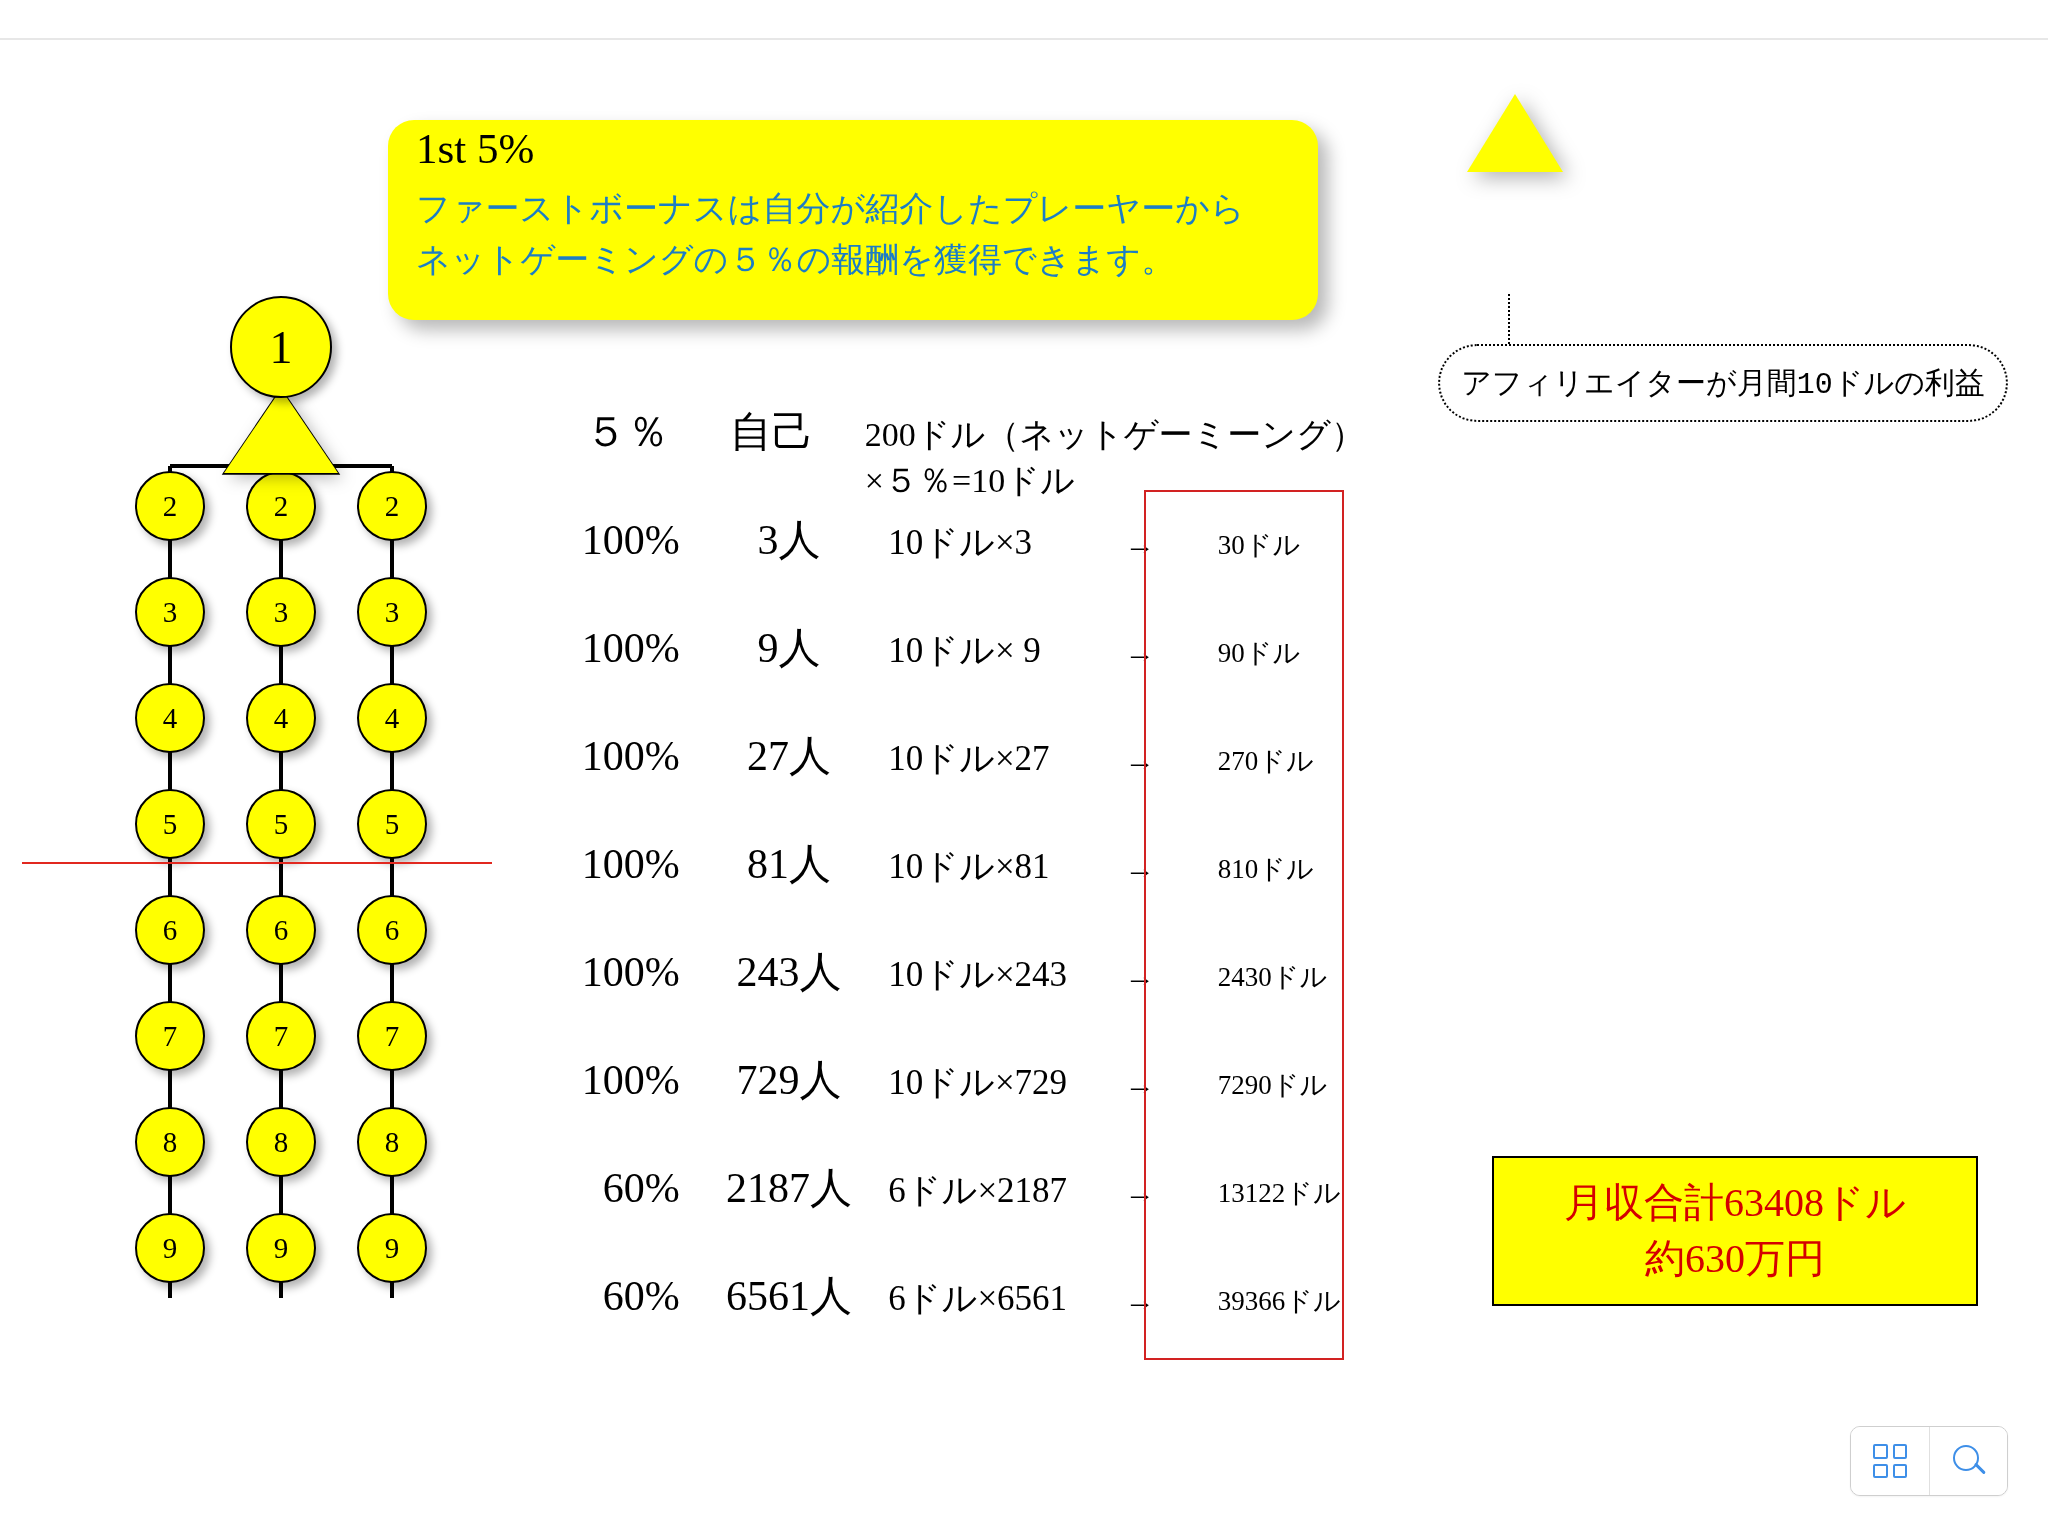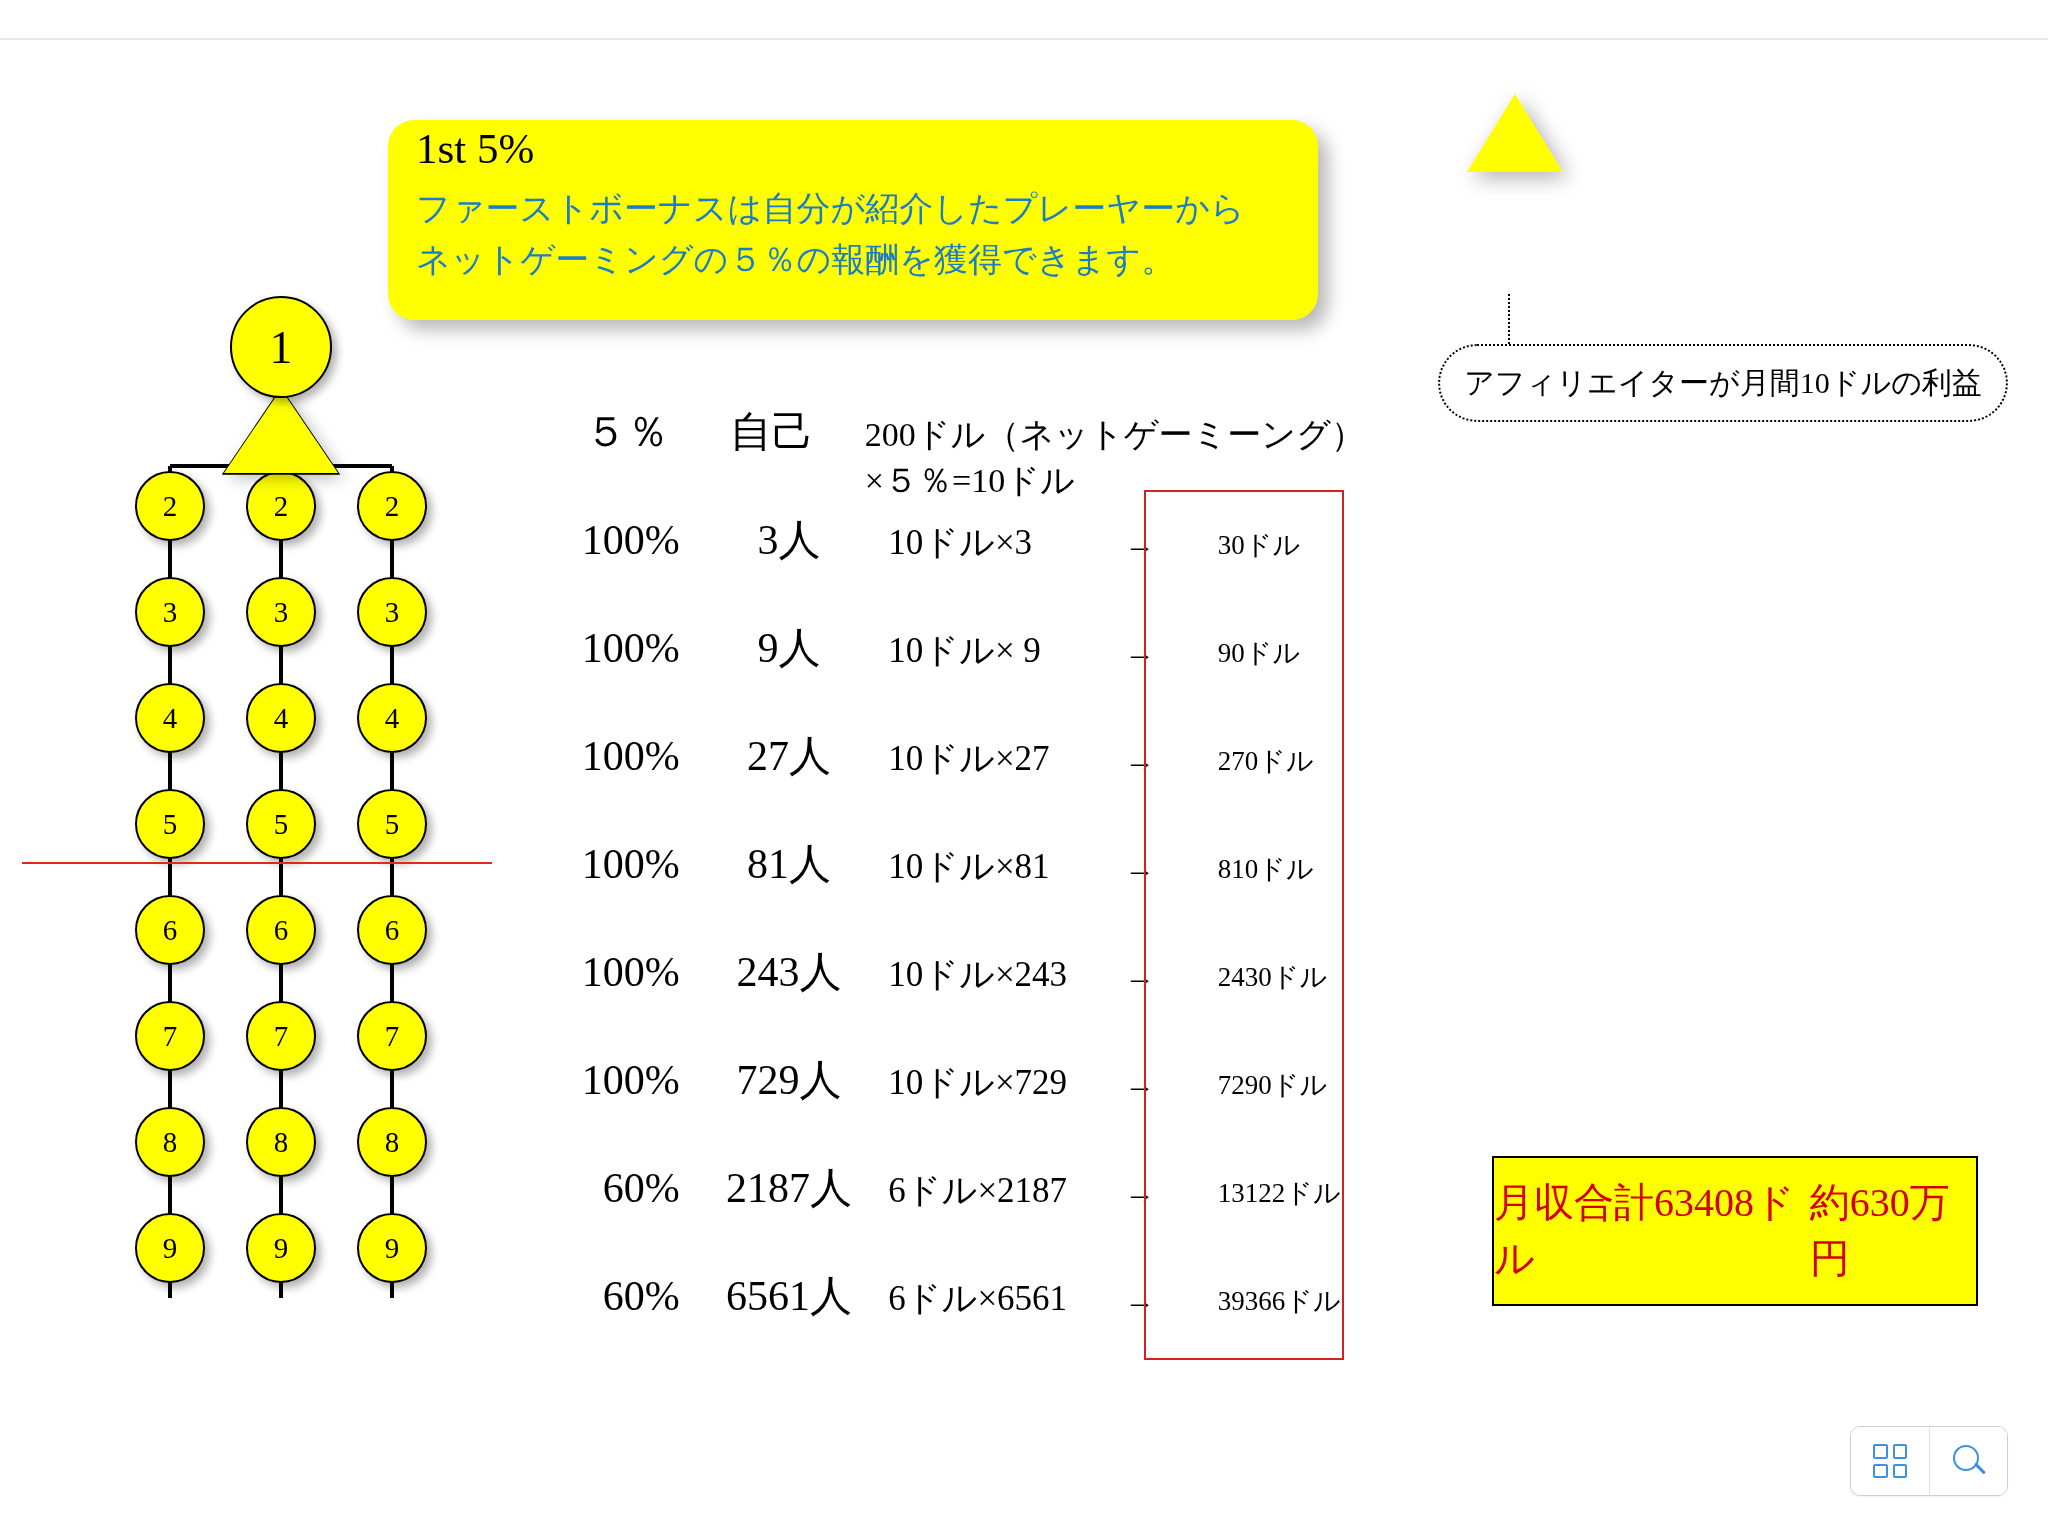--- a/index.html
+++ b/index.html
@@ -53,21 +53,21 @@
     border-right: 48px solid transparent;
     border-bottom: 78px solid rgba(0,0,0,0);
   }
 
   
   .dashed {
     position: absolute; left: 1438px; top: 344px;
     width: 570px; height: 78px;
     border: 2.6px dotted #000; border-radius: 48px;
     display: flex; align-items: center; justify-content: center;
-    font-size: 30px; background: #fff;
+    font-size: 30px; background: #fff; font-family: Liberation Mono, monospace;
   }
   .dashed-conn {
     position: absolute; left: 1508px; top: 294px; width: 2px; height: 50px;
   }
   .dashed-conn::before {
     content: ""; position: absolute; inset: 0;
     border-left: 2.6px dotted #000;
   }
 
   
@@ -121,21 +121,21 @@
     position: absolute; left: 1144px; top: 490px;
     width: 200px; height: 870px;
     border: 2px solid #d22222;
   }
 
   
   .summary {
     position: absolute; left: 1492px; top: 1156px;
     width: 486px; height: 150px;
     background: #ffff00; border: 2px solid #000;
-    display: flex; flex-direction: row; align-items: center; justify-content: center;
+    display: flex; flex-direction: column; align-items: center; justify-content: center;
     font-size: 40px; color: #d40000; line-height: 1.4;
     font-family: "Yu Mincho", serif;
   }
 
   
   .toolbar {
     position: absolute; right: 40px; bottom: 40px;
     display: flex; gap: 0;
     border: 1px solid #cfcfcf; border-radius: 10px;
     overflow: hidden; background: #fafafa;

